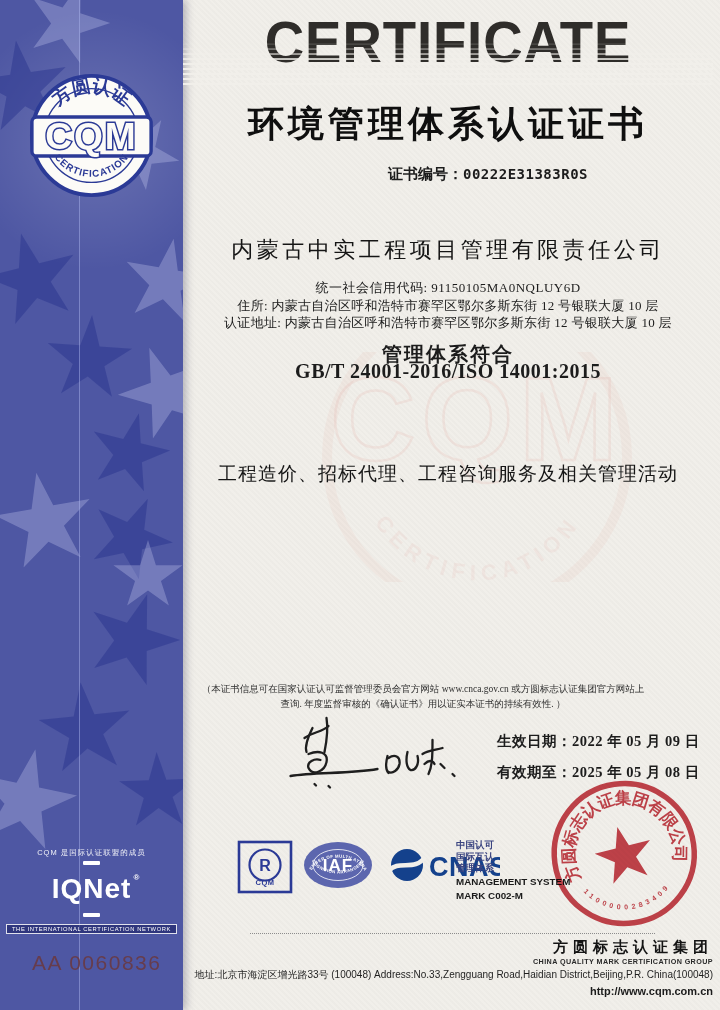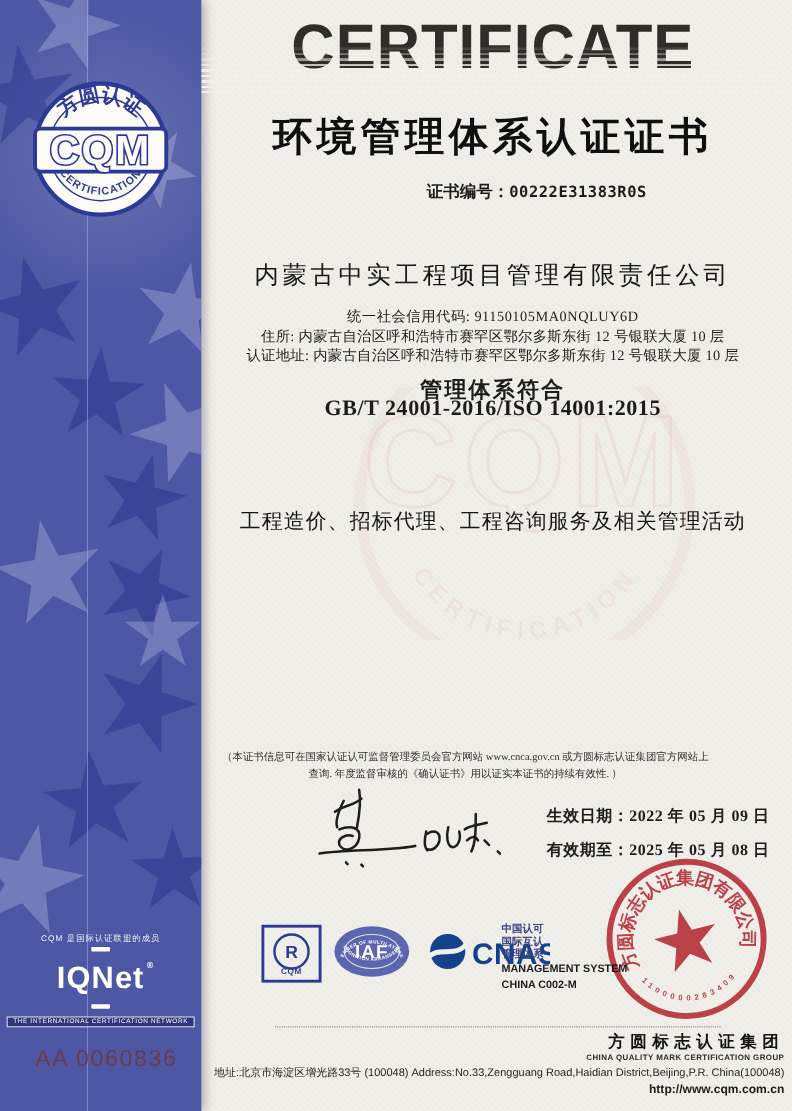--- a/index.html
+++ b/index.html
@@ -228,21 +228,21 @@
       <path d="M3 10 C 8 4 16 1 24 3" stroke="#f1efea" stroke-width="2" fill="none"></path>
       <text x="41" y="31" font-size="27" font-weight="bold" fill="#14418c" letter-spacing="0.5">CNAS</text>
     </svg>
   </div>
 
   <div class="acc-block">
     <div class="cn">中国认可</div>
     <div class="cn">国际互认</div>
     <div class="cn">管理体系</div>
     <div class="en">MANAGEMENT SYSTEM</div>
-    <div class="en">CHINA C002-M</div>
+    <div class="en">MARK C002-M</div>
   </div>
 
   <div class="seal">
     <svg width="155" height="155" viewBox="0 0 155 155">
       <circle cx="77.5" cy="77.5" r="70" fill="none" stroke="#c4353f" stroke-width="5.5"></circle>
       <defs>
         <path id="sealTop" d="M 31.3 96.6 A 50 50 0 1 1 123.7 96.6"></path>
         <path id="sealBot" d="M 31.6 109.6 A 56 56 0 0 0 123.4 109.6"></path>
       </defs>
       <text font-size="16.5" font-weight="bold" fill="#c4353f" textLength="192" font-family="Liberation Serif,serif">

